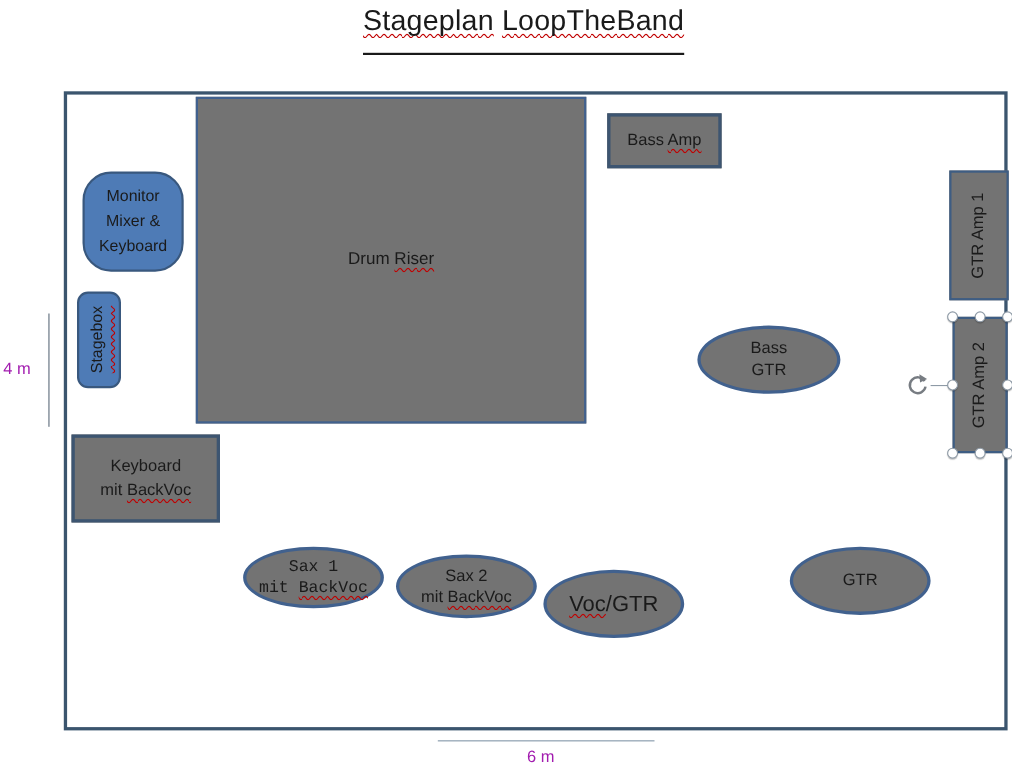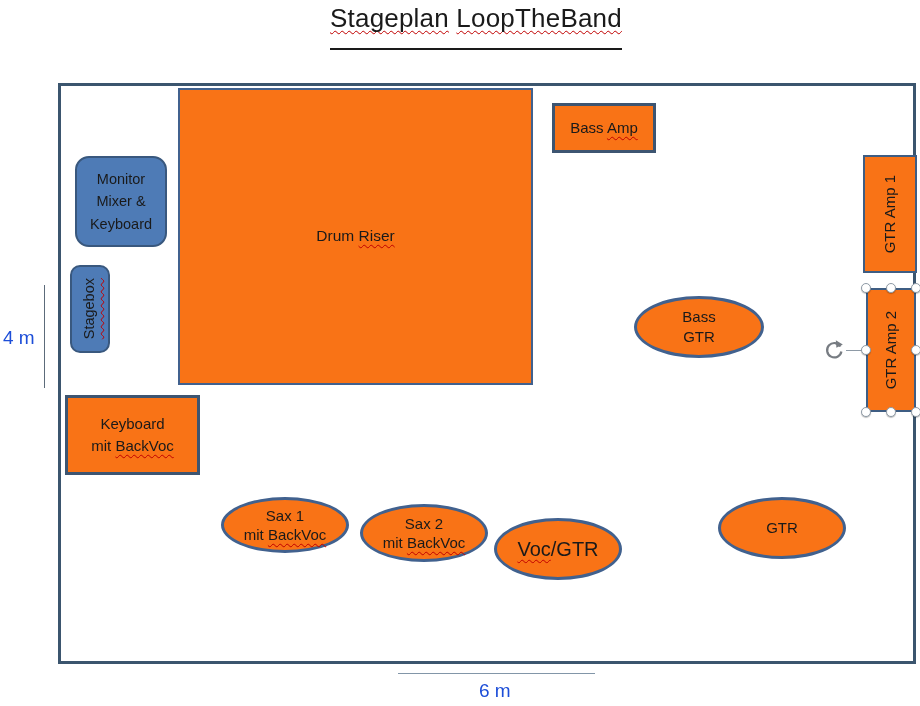--- a/index.html
+++ b/index.html
@@ -22,28 +22,28 @@
   }
   .stage{
     position:absolute;left:58px;top:83px;width:858px;height:581px;
     border:3px solid #3b556e;box-sizing:border-box;background:#ffffff;z-index:1;
   }
   .shape{
     position:absolute;box-sizing:border-box;display:flex;
     align-items:center;justify-content:center;text-align:center;
     line-height:1.35;z-index:2;
   }
-  .light{background:#f97316;}
+  .light{background:#737373;}
   .dark{background:#4e7bb6;}
   .ellipse{border-radius:50%;border:3px solid #41618e;}
   .vtext{writing-mode:vertical-rl;transform:rotate(180deg);white-space:nowrap;}
   .lbl{width:100%;}
   .dimline-v{position:absolute;left:44px;top:285px;height:103px;width:0;border-left:1px solid #5c6b7a;z-index:2;}
   .dimline-h{position:absolute;left:398px;top:673px;width:197px;height:0;border-top:1px solid #8296a8;z-index:2;}
-  .dim-label{position:absolute;font-size:19px;color:#1d4ed8;z-index:2;}
+  .dim-label{position:absolute;font-size:15px;color:#a21caf;z-index:2;}
   .handle{
     position:absolute;width:8px;height:8px;background:#ffffff;
     border:1.5px solid #8e9aa6;border-radius:50%;
     box-shadow:0 1px 1px rgba(0,0,0,0.25);z-index:6;
   }
   .rot-connector{position:absolute;left:846px;top:350px;width:16px;height:0;border-top:1px solid #8e9aa6;z-index:5;}
   .rot-handle{position:absolute;left:821px;top:337px;width:26px;height:26px;z-index:6;}
 </style>
 </head>
 <body>
@@ -59,21 +59,21 @@
     <div>Drum <span class="sp">Riser</span></div>
   </div>
 </div>
 
 <div class="shape light" style="left:552px;top:103px;width:104px;height:50px;border:3px solid #3d5571;font-size:15px;">
   <div class="lbl">
     <div>Bass <span class="sp">Amp</span></div>
   </div>
 </div>
 
-<div class="shape dark" style="left:75px;top:156px;width:92px;height:91px;border:2px solid #39587e;border-radius:14px;font-size:14.5px;line-height:1.55;">
+<div class="shape dark" style="left:75px;top:156px;width:92px;height:91px;border:2px solid #39587e;border-radius:26px;font-size:14.5px;line-height:1.55;">
   <div class="lbl">
     <div>Monitor</div>
     <div>Mixer &amp;</div>
     <div>Keyboard</div>
   </div>
 </div>
 
 <div class="shape dark" style="left:70px;top:265px;width:40px;height:88px;border:2px solid #39587e;border-radius:10px;font-size:14.5px;">
   <span class="vtext"><span class="sp">Stagebox</span></span>
 </div>
@@ -85,21 +85,21 @@
   </div>
 </div>
 
 <div class="shape light ellipse" style="left:634px;top:296px;width:130px;height:62px;font-size:15px;">
   <div class="lbl">
     <div>Bass</div>
     <div>GTR</div>
   </div>
 </div>
 
-<div class="shape light ellipse" style="left:221px;top:497px;width:128px;height:56px;font-size:15px;line-height:1.3;">
+<div class="shape light ellipse" style="left:221px;top:497px;width:128px;height:56px;font-size:15px;line-height:1.3;font-family:Liberation Mono, monospace;">
   <div class="lbl">
     <div>Sax 1</div>
     <div>mit <span class="sp">BackVoc</span></div>
   </div>
 </div>
 
 <div class="shape light ellipse" style="left:360px;top:504px;width:128px;height:58px;font-size:15px;line-height:1.3;text-align:center;">
   <div class="lbl">
     <div>Sax 2</div>
     <div>mit <span class="sp">BackVoc</span></div>

